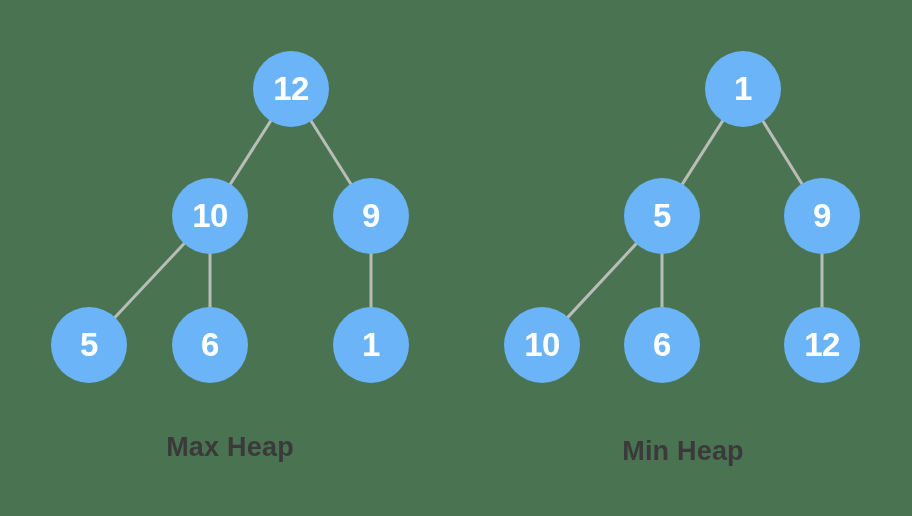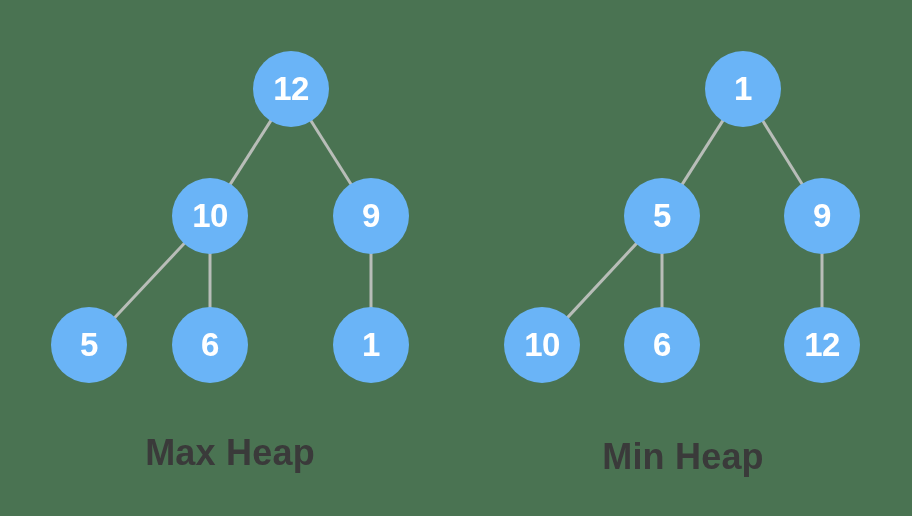--- a/index.html
+++ b/index.html
@@ -44,21 +44,21 @@
   }
   .node-value {
     display: block;
     transform: translateY(-1px);
   }
   .heap-label {
     position: absolute;
     color: #3a3a3a;
     font-family: "Liberation Sans", sans-serif;
     font-weight: bold;
-    font-size: 36px;
+    font-size: 27px;
     letter-spacing: 0.2px;
     white-space: nowrap;
     text-align: center;
     transform: translateX(-50%);
   }
 </style>
 </head>
 <body>
 
 <div id="canvas">

